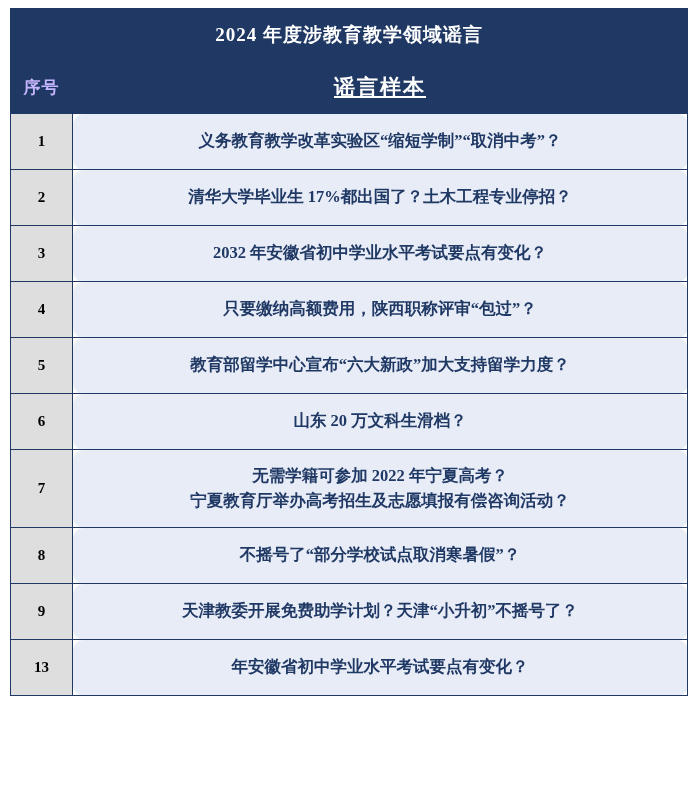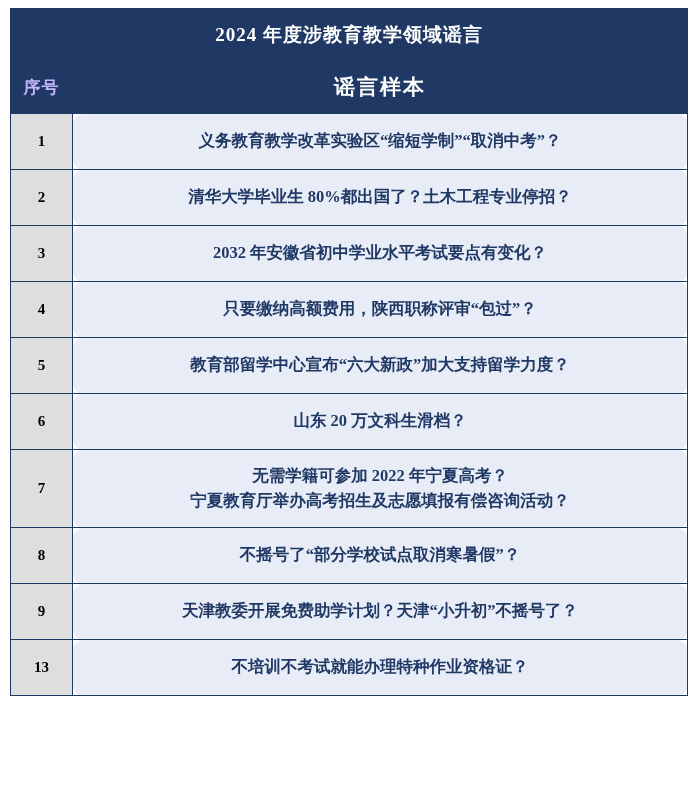--- a/index.html
+++ b/index.html
@@ -48,20 +48,21 @@
     letter-spacing: 1px;
   }
   .head-sample {
     background: #1f3864;
     color: #ffffff;
     text-align: center;
     font-size: 21px;
     font-weight: bold;
     height: 52px;
     letter-spacing: 2px;
+    text-decoration: underline;
   }
   td.seq-cell {
     background: #dedede;
     color: #000000;
     text-align: center;
     font-size: 15px;
     font-weight: bold;
   }
   td.text-cell {
     background: #e8ecf7;
@@ -99,21 +100,21 @@
       </tr>
       <tr style="height: 56px;">
         <td class="seq-cell">1</td>
         <td class="text-cell">
           <span class="line">义务教育教学改革实验区“缩短学制”“取消中考”？</span>
         </td>
       </tr>
       <tr style="height: 56px;">
         <td class="seq-cell">2</td>
         <td class="text-cell">
-          <span class="line">清华大学毕业生 80%都出国了？土木工程专业停招？</span>
+          <span class="line">清华大学毕业生 17%都出国了？土木工程专业停招？</span>
         </td>
       </tr>
       <tr style="height: 56px;">
         <td class="seq-cell">3</td>
         <td class="text-cell">
           <span class="line">2032 年安徽省初中学业水平考试要点有变化？</span>
         </td>
       </tr>
       <tr style="height: 56px;">
         <td class="seq-cell">4</td>
@@ -148,18 +149,18 @@
       </tr>
       <tr style="height: 56px;">
         <td class="seq-cell">9</td>
         <td class="text-cell">
           <span class="line">天津教委开展免费助学计划？天津“小升初”不摇号了？</span>
         </td>
       </tr>
       <tr style="height: 56px;">
         <td class="seq-cell">13</td>
         <td class="text-cell">
-          <span class="line">不培训不考试就能办理特种作业资格证？</span>
+          <span class="line">年安徽省初中学业水平考试要点有变化？</span>
         </td>
       </tr>
     </tbody>
   </table>
 </div>
 
 </body></html>

